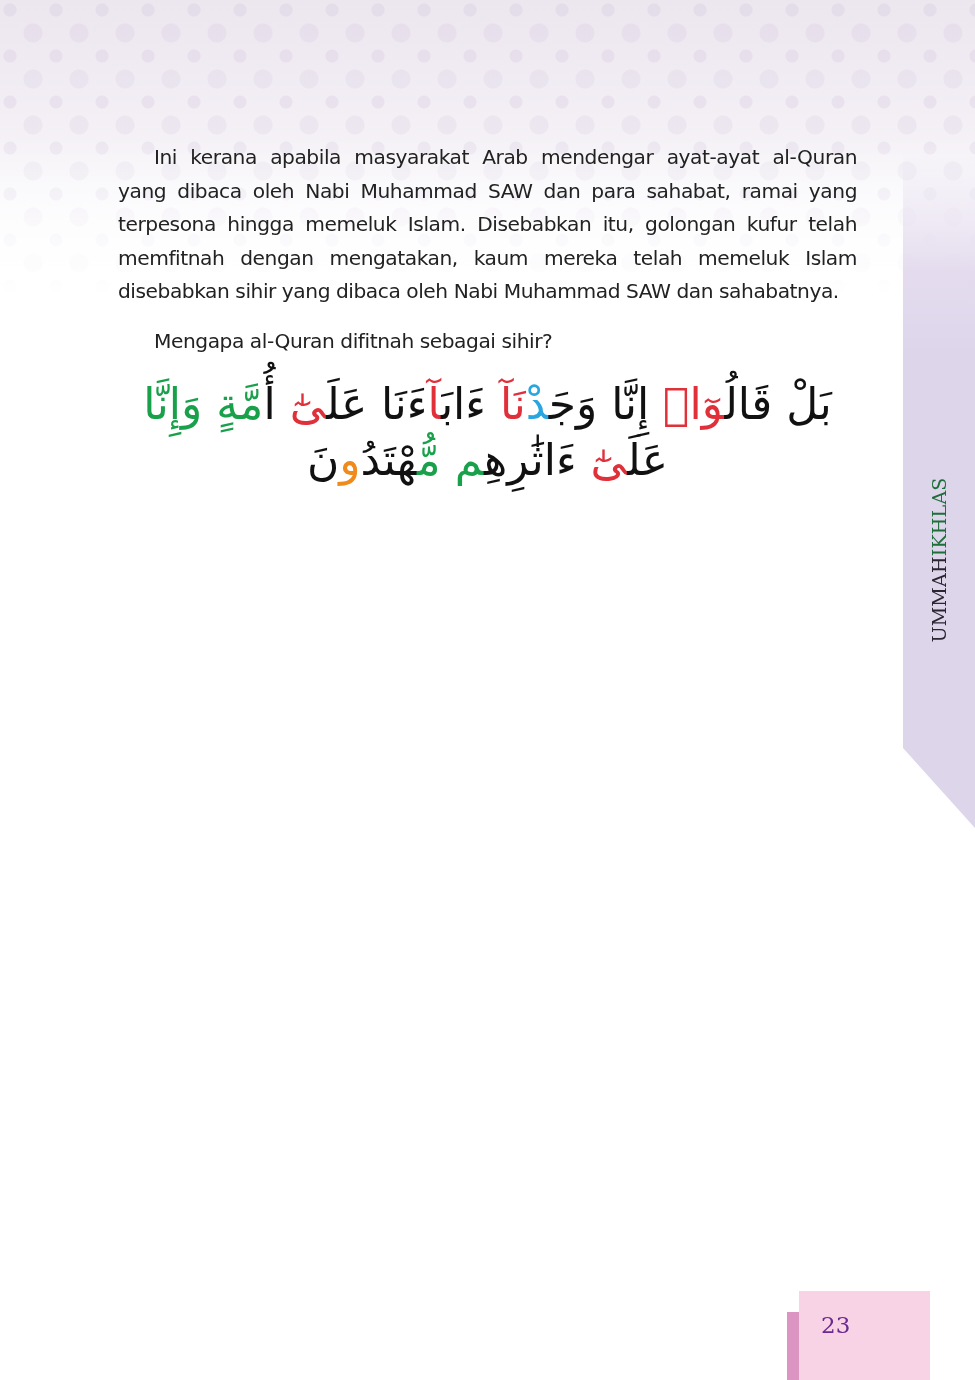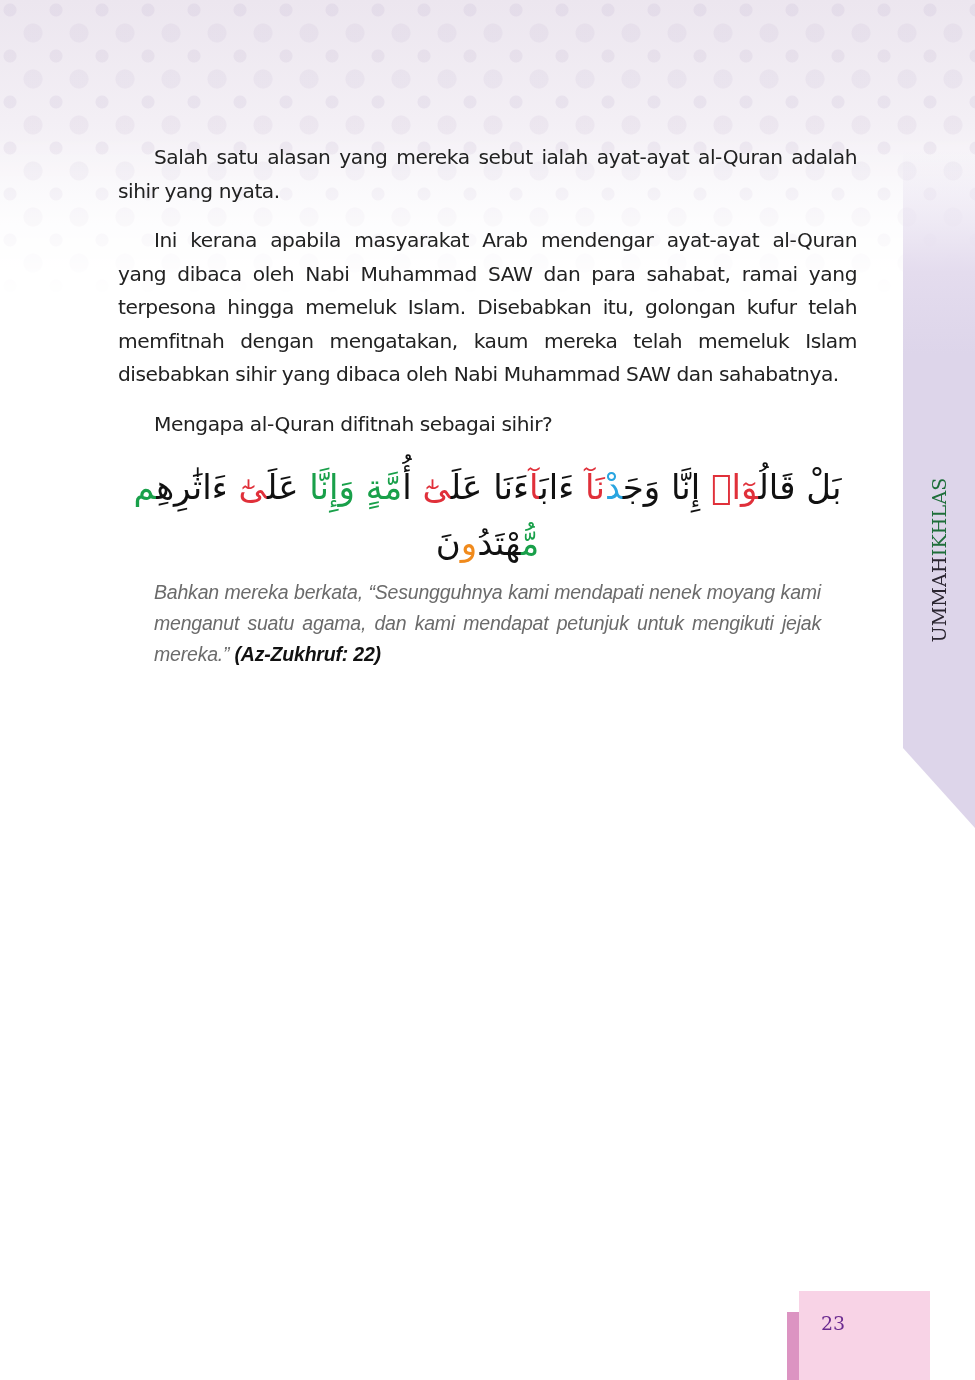--- a/index.html
+++ b/index.html
@@ -40,21 +40,21 @@
     color: #222222;
     font-family: "DejaVu Sans", sans-serif;
     font-size: 20.2px; line-height: 33.5px;
     letter-spacing: -0.45px;
   }
   .para { margin: 0 0 16px 0; text-indent: 36px; text-align: justify; }
   .para.last { margin-bottom: 0; }
   .arabic {
     text-align: center; direction: rtl;
     font-family: "DejaVu Sans", sans-serif;
-    font-size: 34px; line-height: 56px; color: #111;
+    font-size: 44px; line-height: 56px; color: #111;
     margin: 18px 0 6px 0;
   }
   .arabic .c-red { color: #e0303a; }
   .arabic .c-blue { color: #29a5e0; }
   .arabic .c-green { color: #19a04a; }
   .arabic .c-orange { color: #f08a1c; }
   .arabic .c-magenta { color: #c0328e; }
   .translation {
     margin: 0 36px 16px 36px;
     font-family: "Liberation Sans", sans-serif;
@@ -67,46 +67,41 @@
   .page-num-accent {
     position: absolute; left: 787px; top: 1312px; width: 13px; height: 68px;
     background: #dc94c2;
   }
   .page-num-box {
     position: absolute; left: 799px; top: 1291px; width: 131px; height: 89px;
     background: #f8d3e6;
   }
   .page-num {
     position: absolute; left: 821px; top: 1312px;
-    font-family: "DejaVu Serif", serif; font-size: 19px; color: #6b2a90;
+    font-family: "DejaVu Serif", serif; font-size: 23px; color: #6b2a90;
   }
 </style>
 </head>
 <body>
 
 <div class="page-bg"></div>
 
 <div class="side-band"></div>
 <div class="side-label">
   <div class="side-label-inner">
     <span class="brand-a">UMMAH</span><span class="brand-b">IKHLAS</span>
   </div>
 </div>
 
 <div class="content">
-  <p class="para">Salah satu alasan yang mereka sebut ialah ayat-ayat al-Quran adalah sihir yang nyata.</p>
   <p class="para">Ini kerana apabila masyarakat Arab mendengar ayat-ayat al-Quran yang dibaca oleh Nabi Muhammad SAW dan para sahabat, ramai yang terpesona hingga memeluk Islam. Disebabkan itu, golongan kufur telah memfitnah dengan mengatakan, kaum mereka telah memeluk Islam disebabkan sihir yang dibaca oleh Nabi Muhammad SAW dan sahabatnya.</p>
   <p class="para">Mengapa al-Quran difitnah sebagai sihir?</p>
 
   <div class="arabic" id="verse1"><span>بَلْ قَالُ</span><span class="c-red">وٓا۟</span><span> إِنَّا وَجَ</span><span class="c-blue">دْ</span><span class="c-red">نَآ</span><span> ءَابَ</span><span class="c-red">آ</span><span>ءَنَا عَلَ</span><span class="c-red">ىٰٓ</span><span> أُ</span><span class="c-green">مَّةٍ وَإِنَّا</span><span> عَلَ</span><span class="c-red">ىٰٓ</span><span> ءَاثَٰرِهِ</span><span class="c-green">م مُّ</span><span>هْتَدُ</span><span class="c-orange">و</span><span>نَ</span></div>
 
-  <p class="translation">
-    <span>Bahkan mereka berkata, “Sesungguhnya kami mendapati nenek moyang kami menganut suatu agama, dan kami mendapat petunjuk untuk mengikuti jejak mereka.”</span>
-    <span class="ref">(Az-Zukhruf: 22)</span>
-  </p>
 
 
 
 </div>
 
 <div class="page-num-accent"></div>
 <div class="page-num-box"></div>
 <div class="page-num">23</div>
 
 </body></html>

